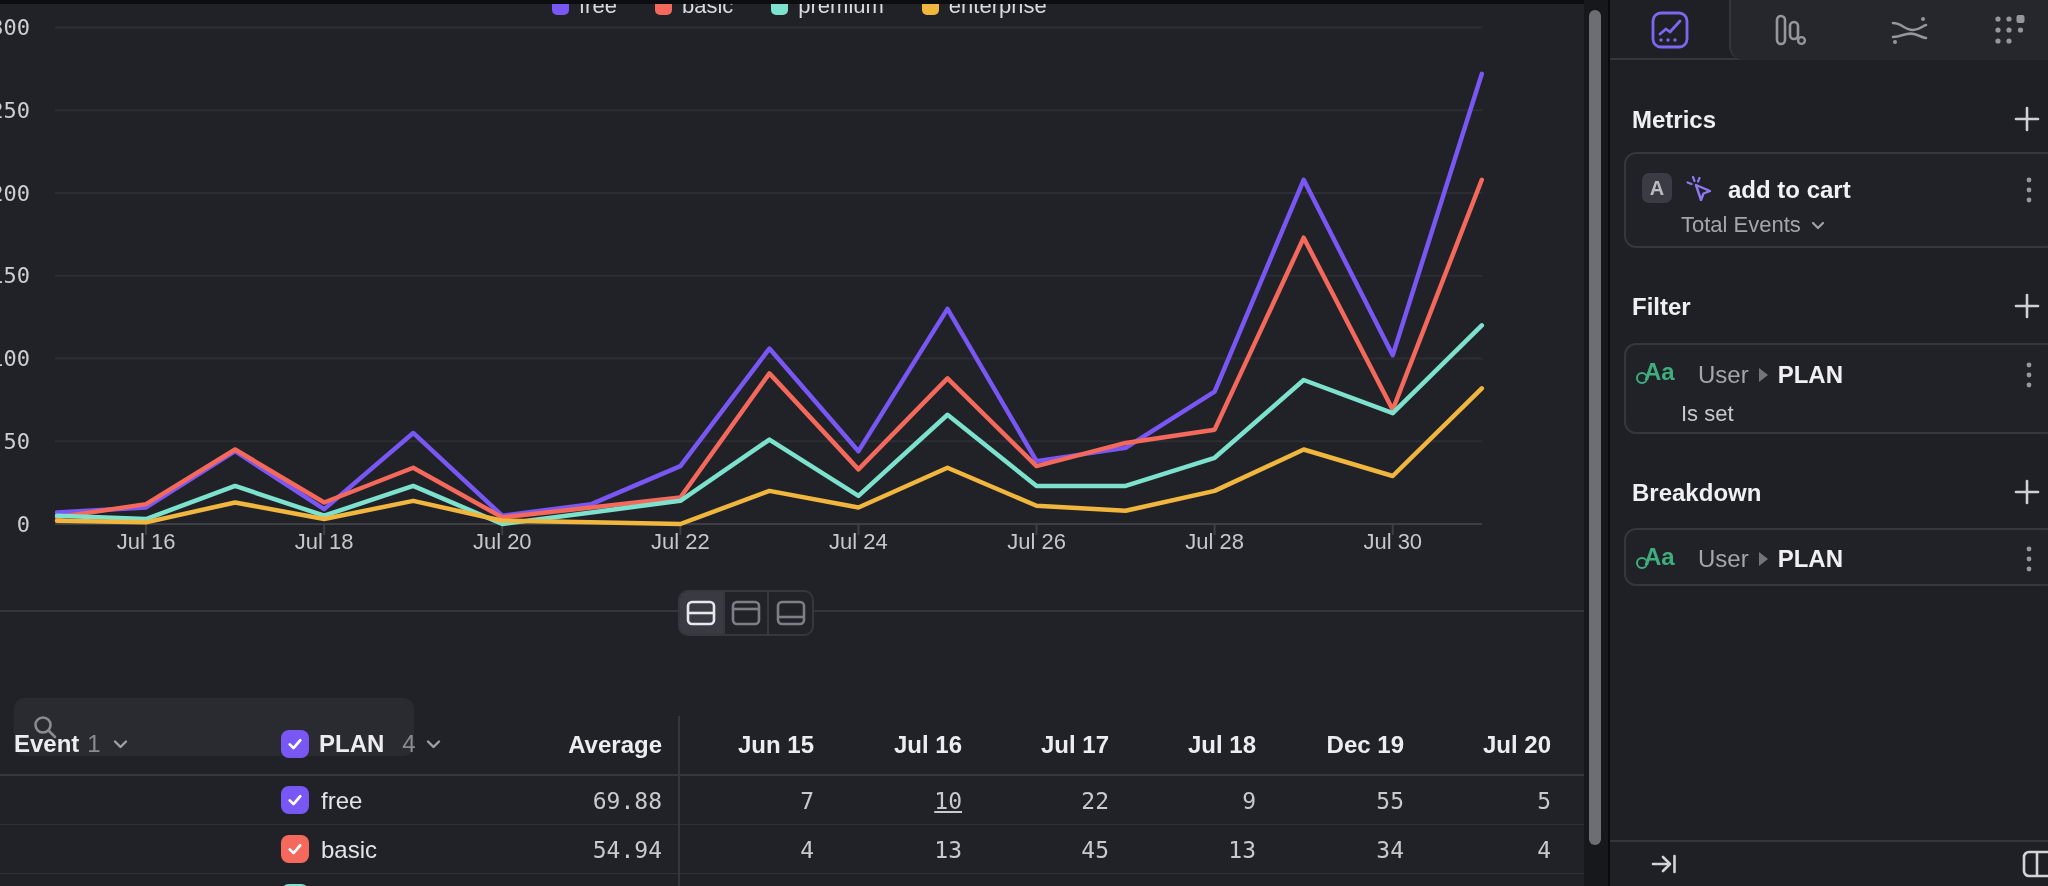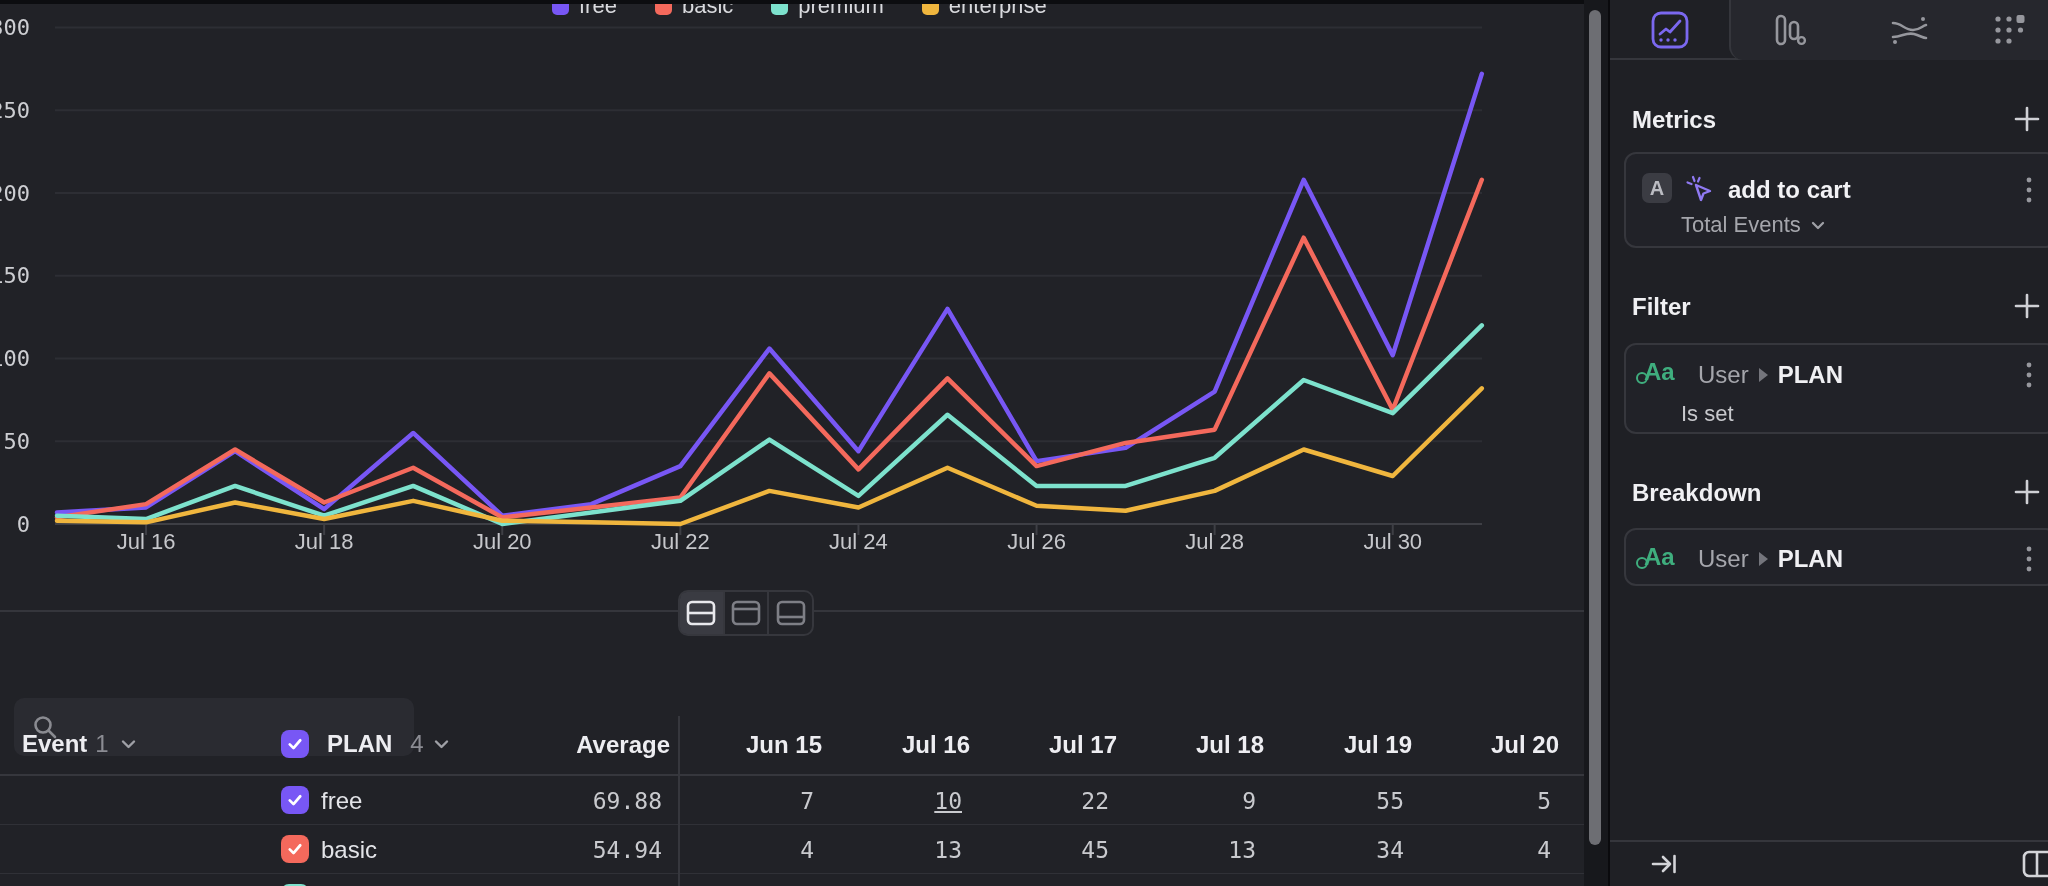--- a/index.html
+++ b/index.html
@@ -23,21 +23,21 @@
   
   #search-box{left:14px;top:694px;width:400px;height:58px;background:#2a2b31;border-radius:10px;
     display:flex;align-items:center;padding:0 18px;box-sizing:border-box;gap:14px;}
   #search-input{background:transparent;border:none;outline:none;color:#e4e4e8;font-size:24px;
     font-family:"Liberation Sans",sans-serif;width:100%;}
   #search-input::placeholder{color:#6f7077;}
   
   .vdivider{left:678px;top:712px;width:2px;height:174px;background:#36373d;}
   .thead{left:0;top:710px;width:1584px;height:62px;border-bottom:2px solid #36373d;box-sizing:border-box;}
   .trow{left:0;width:1584px;height:49px;border-bottom:1px solid #303137;box-sizing:border-box;}
-  .hlabel{color:#ededf1;font-size:24px;font-weight:600;margin-left:8px;}
+  .hlabel{color:#ededf1;font-size:24px;font-weight:600;}
   .hcount{color:#8b8c93;font-size:24px;font-weight:400;margin-left:8px;}
   .cellnum{font-family:"DejaVu Sans Mono",monospace;font-size:23px;color:#c9cace;text-align:right;}
   .datecol{width:120px;text-align:right;}
   .planlabel{color:#e3e4e8;font-size:24px;}
   .checkbox{width:28px;height:28px;border-radius:8px;display:flex;align-items:center;justify-content:center;cursor:pointer;}
   #event-total-cell{left:0;top:772px;width:253px;height:114px;background:#2b2c31;}
   #event-total-cell span{position:absolute;left:14px;top:14px;color:#d8d8dc;font-size:24px;}
   .rowcenter{display:flex;align-items:center;justify-content:flex-end;}
   
   #gutter{left:1584px;top:0;width:24px;height:886px;background:#17181c;}
@@ -172,21 +172,21 @@
       <span class="hcount">4</span>
       <svg width="15" height="10" viewBox="0 0 15 10">
         <polyline points="2,2.5 7.5,8 13,2.5" fill="none" stroke="#9fa0a6" stroke-width="2.4" stroke-linecap="round" stroke-linejoin="round"></polyline>
       </svg>
     </div>
     <div class="abs hlabel" style="left:462px;top:17px;width:200px;text-align:right;">Average</div>
     <div class="abs hlabel datecol" style="left:694px;top:17px;">Jun 15</div>
     <div class="abs hlabel datecol" style="left:842px;top:17px;">Jul 16</div>
     <div class="abs hlabel datecol" style="left:989px;top:17px;">Jul 17</div>
     <div class="abs hlabel datecol" style="left:1136px;top:17px;">Jul 18</div>
-    <div class="abs hlabel datecol" style="left:1284px;top:17px;">Jul 19</div>
+    <div class="abs hlabel datecol" style="left:1284px;top:17px;">Dec 19</div>
     <div class="abs hlabel datecol" style="left:1431px;top:17px;">Jul 20</div>
   </div>
 
 
   <div class="trow abs" style="top:772px;">
     <span class="checkbox abs" style="left: 281px; top: 10px; background: rgb(120, 87, 245);">
       <svg width="18" height="18" viewBox="0 0 24 24">
           <polyline points="5,12.5 10,17.5 19,7" fill="none" stroke="#fff" stroke-width="3.6" stroke-linecap="round" stroke-linejoin="round"></polyline>
         </svg>
     </span>

